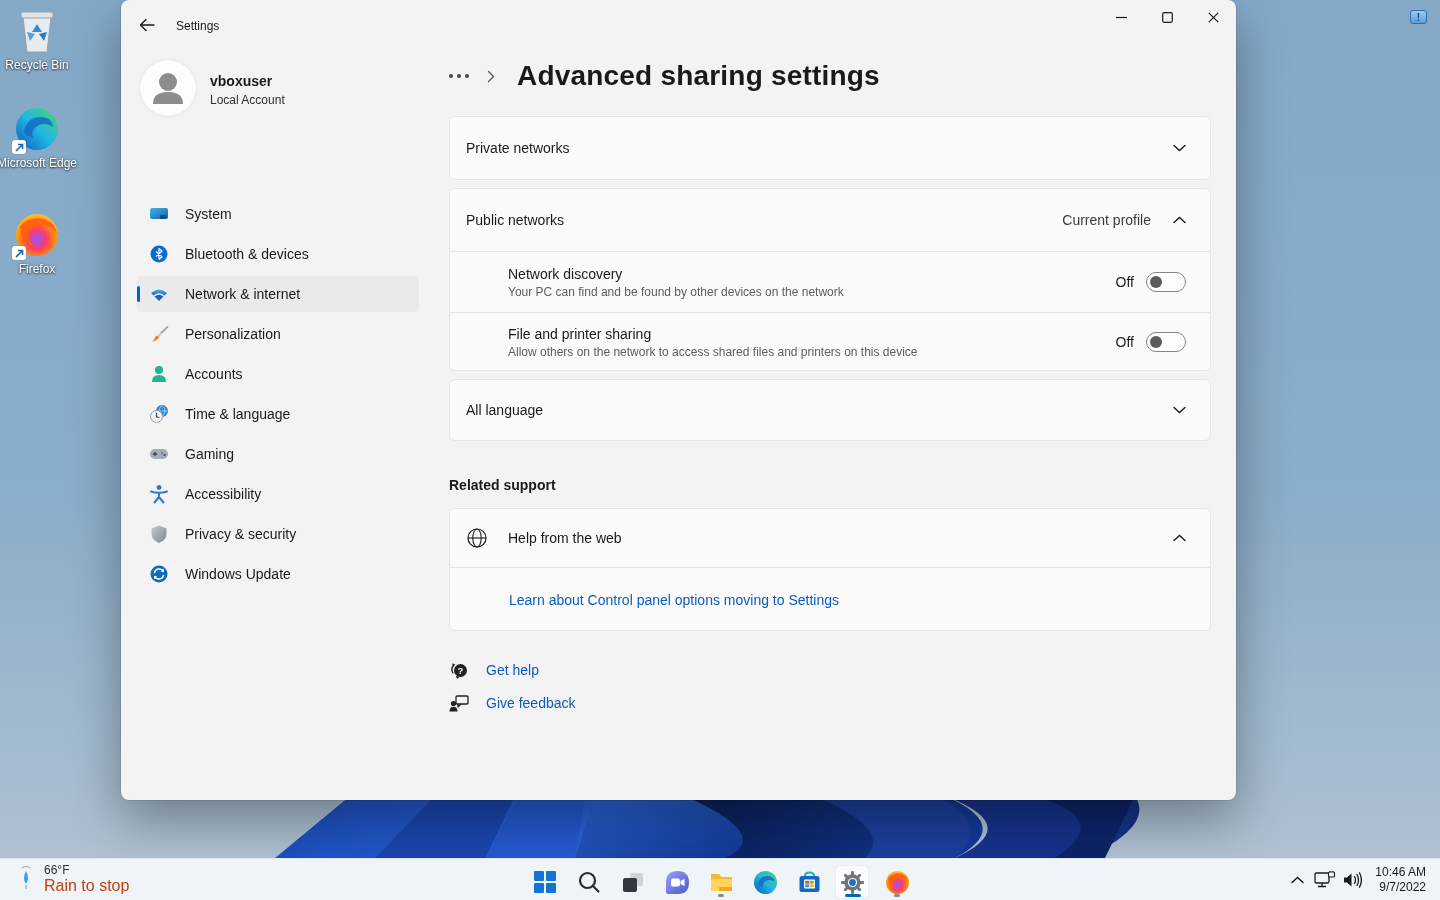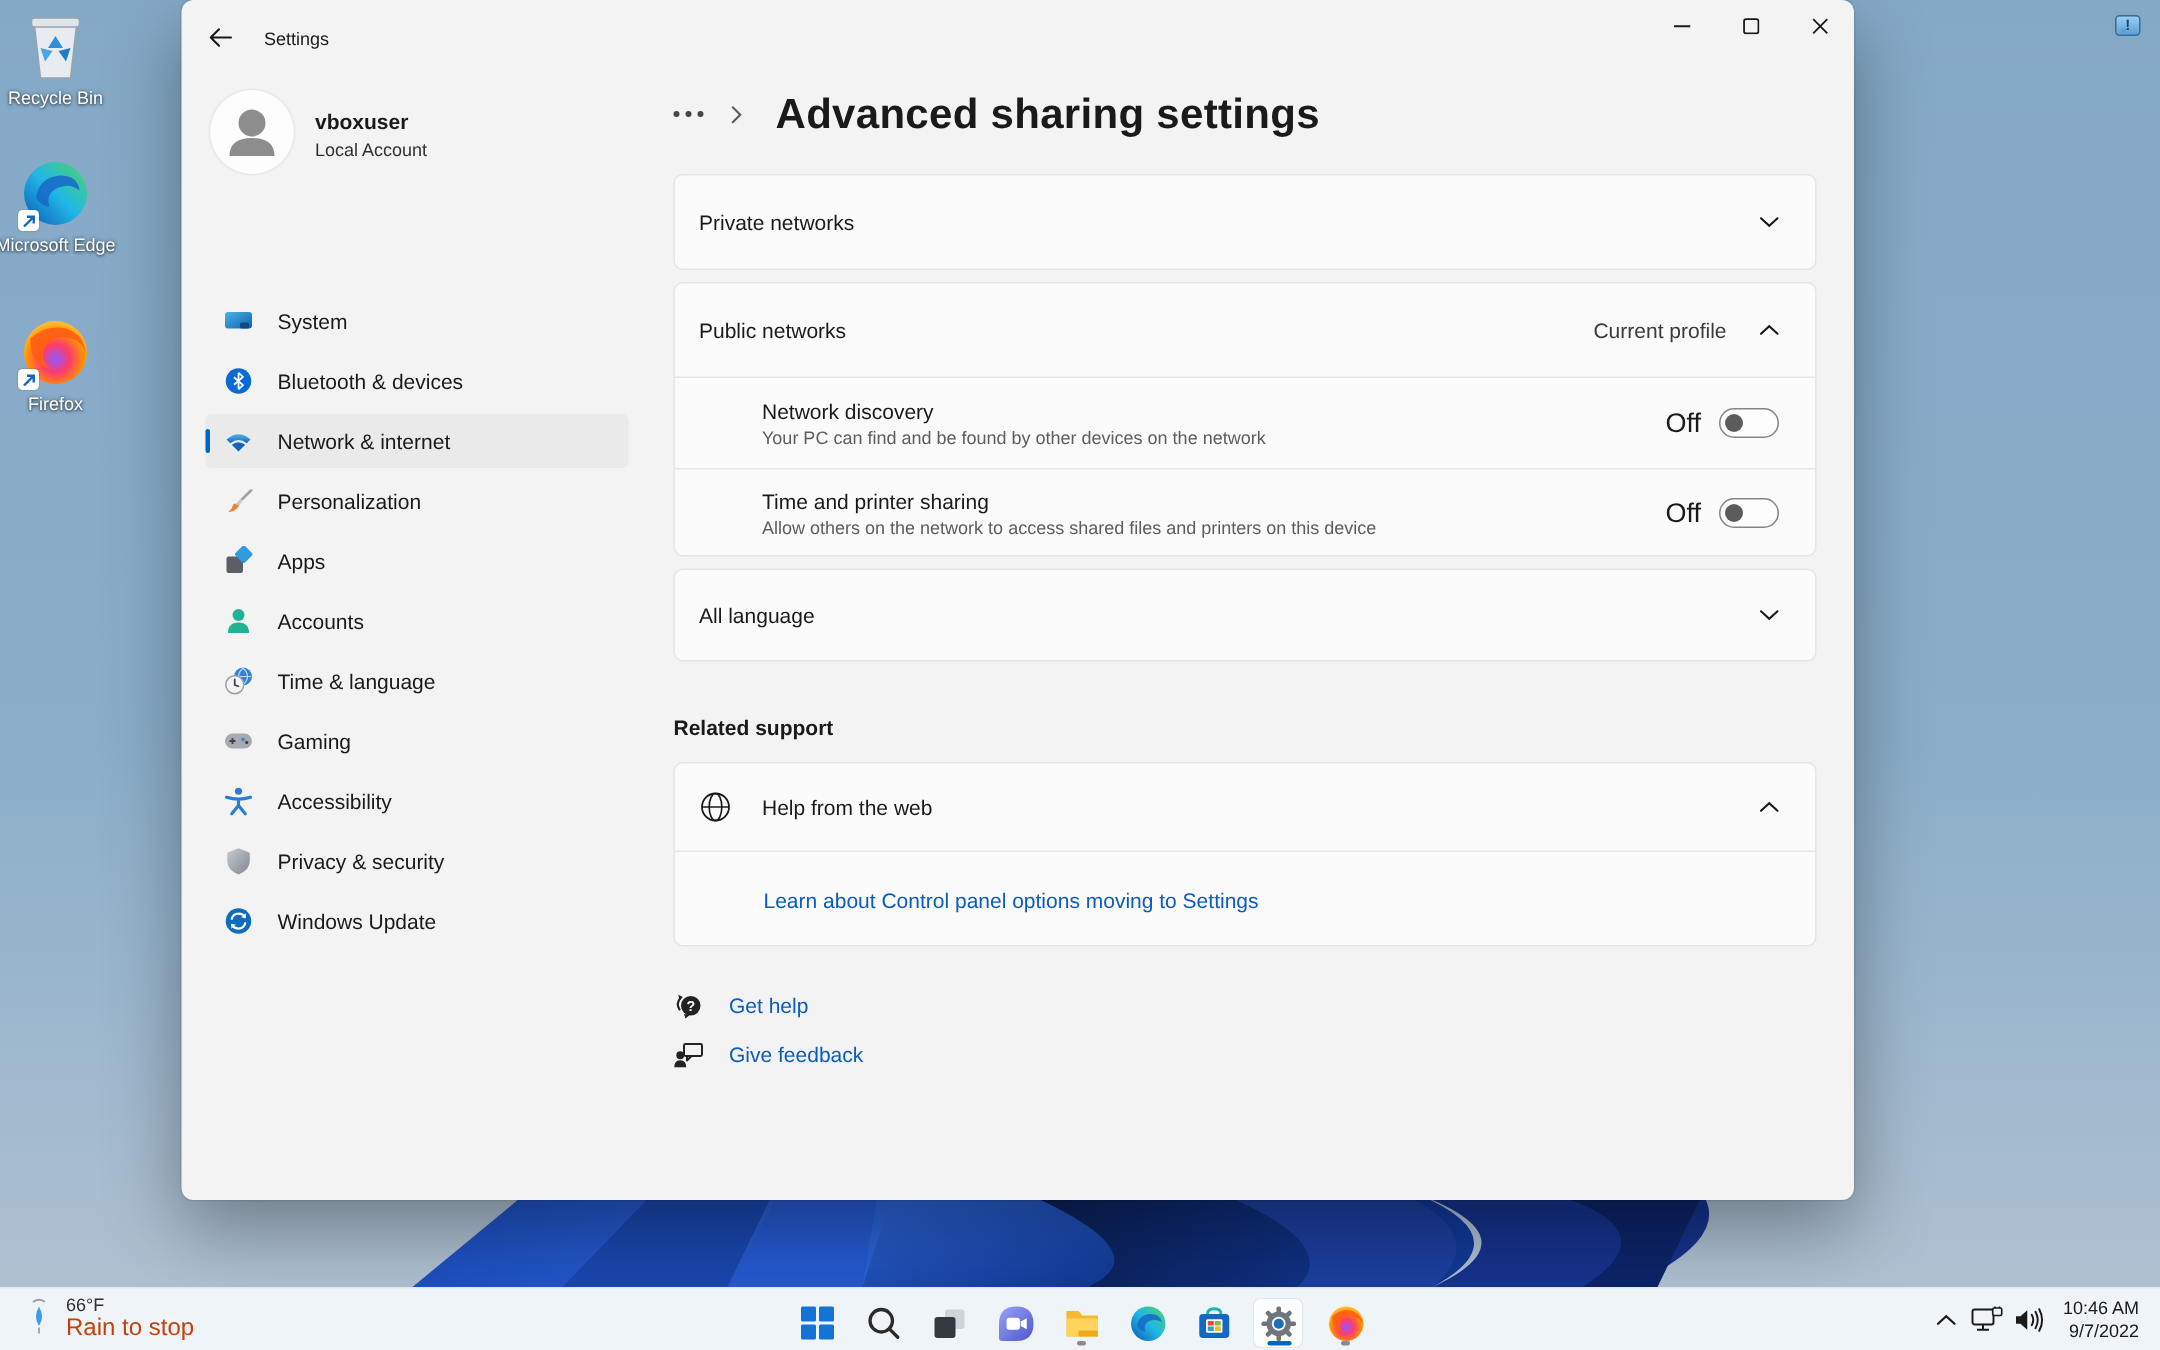--- a/index.html
+++ b/index.html
@@ -75,21 +75,21 @@
   .card-head { height:62px; display:flex; align-items:center; padding:0 24px 0 16px; }
   .card-title { font-size:14px; }
   .head-right { margin-left:auto; display:flex; align-items:center; gap:22px; }
   .badge-text { font-size:14px; color:#3b3b3b; }
   .hdivider { height:1px; background:#e5e5e5; margin:0; }
   .card-row { display:flex; align-items:center; padding:0 24px 0 58px; }
   .row-texts { display:flex; flex-direction:column; gap:3px; }
   .row-title { font-size:14px; }
   .row-desc { font-size:12px; color:#5d5d5d; }
   .row-right { margin-left:auto; display:flex; align-items:center; gap:12px; }
-  .toggle-state { font-size:18px; }
+  .toggle-state { font-size:14px; }
   .toggle { width:40px; height:20px; border:1px solid #858585; border-radius:10px;
     background:#fdfdfd; position:relative; }
   .toggle .knob { position:absolute; left:3px; top:3px; width:12px; height:12px;
     border-radius:50%; background:#5c5c5c; }
 
   .section-heading { position:absolute; left:328px; top:477px; font-size:14px; font-weight:600; }
 
   .link { font-size:14px; }
   .footer-link { position:absolute; display:flex; align-items:center; gap:17px; left:328px; }
 
@@ -289,29 +289,20 @@
         <span class="nicon">
           <svg width="20" height="20" viewBox="0 0 20 20">
             <path d="M11,9 L17.5,2.5 Q19,1.5 19.5,3 L13,9.5 Z" fill="#9aa0a8"></path>
             <path d="M8,12 L11,9 L13,9.5 L10.5,13 Z" fill="#c8ccd2"></path>
             <path d="M10.5,13 Q8,17 3,17.5 Q5.5,15.5 6,13.5 Q7,11 8,12 Z" fill="#e8862c"></path>
           </svg>
         </span>
         <span class="nlabel">Personalization</span>
       </div>
 
-      <div class="nav-item">
-        <span class="nicon">
-          <svg width="20" height="20" viewBox="0 0 20 20">
-            <rect x="2" y="7" width="11" height="11" rx="1.5" fill="#5a5e66"></rect>
-            <rect x="9" y="1" width="9" height="9" rx="1.5" transform="rotate(45 13.5 5.5)" fill="#2f9be0"></rect>
-          </svg>
-        </span>
-        <span class="nlabel">Apps</span>
-      </div>
 
       <div class="nav-item">
         <span class="nicon">
           <svg width="20" height="20" viewBox="0 0 20 20">
             <circle cx="10" cy="6" r="4" fill="#1fb393"></circle>
             <path d="M3,18 Q3,11 10,11 Q17,11 17,18 Z" fill="#1fb393"></path>
           </svg>
         </span>
         <span class="nlabel">Accounts</span>
       </div>
@@ -421,21 +412,21 @@
         <div class="row-right">
           <span class="toggle-state">Off</span>
           <div class="toggle">
               <div class="knob"></div>
             </div>
         </div>
       </div>
       <div class="hdivider"></div>
       <div class="card-row" style="height:58px;">
         <div class="row-texts">
-          <span class="row-title">Time and printer sharing</span>
+          <span class="row-title">File and printer sharing</span>
           <span class="row-desc">Allow others on the network to access shared files and printers on this device</span>
         </div>
         <div class="row-right">
           <span class="toggle-state">Off</span>
           <div class="toggle">
               <div class="knob"></div>
             </div>
         </div>
       </div>
     </div>

